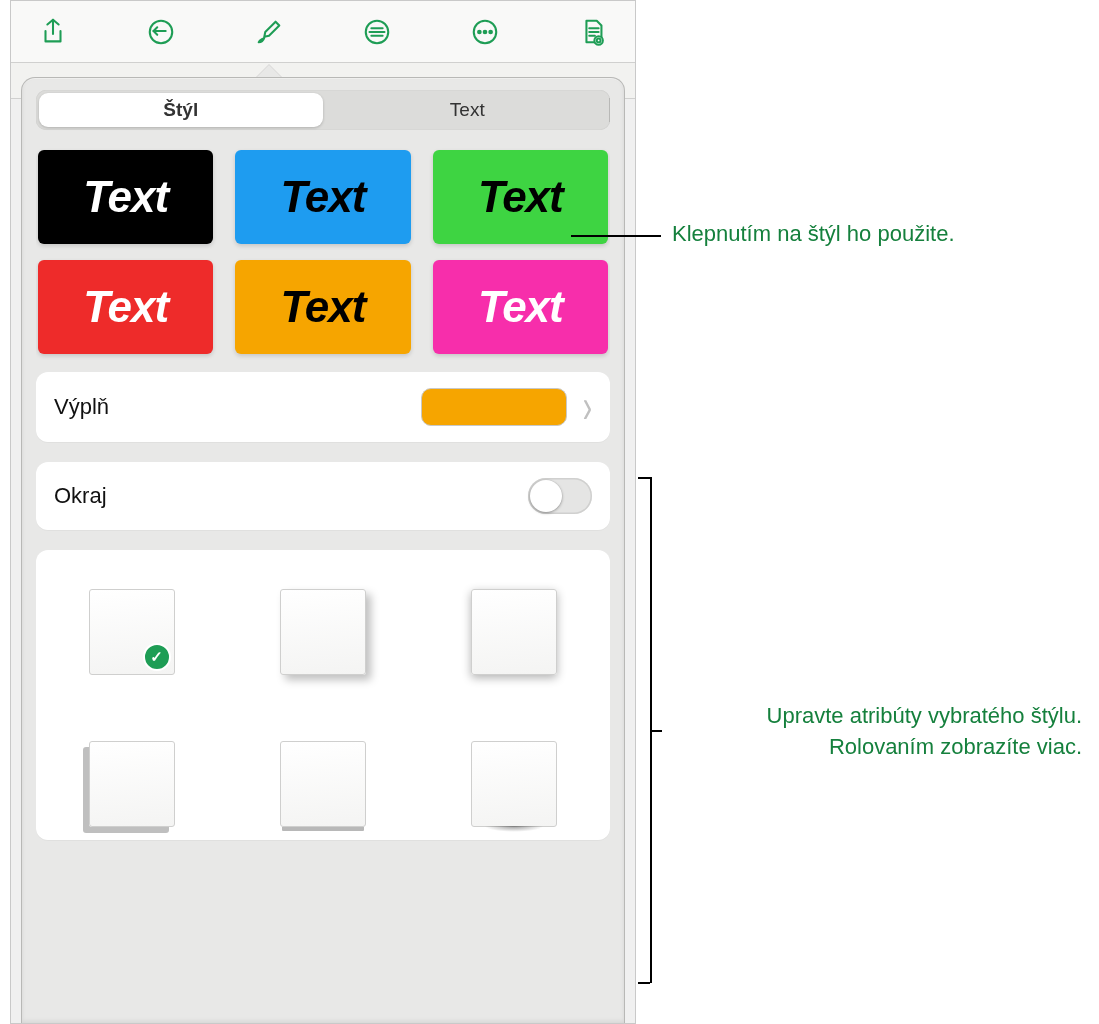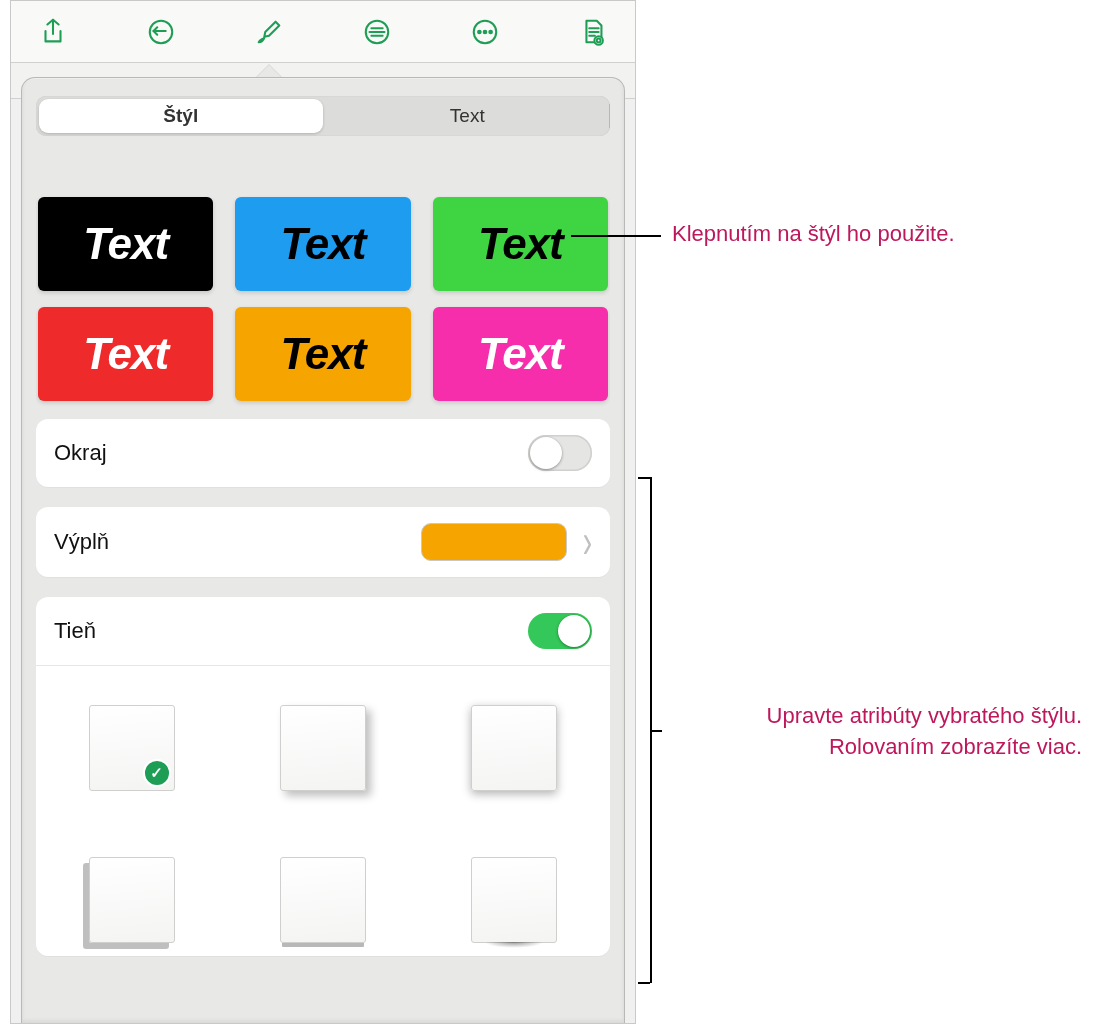--- a/index.html
+++ b/index.html
@@ -67,25 +67,24 @@
     position: absolute;
     top: 76px;
     bottom: 0;
     left: 10px;
     right: 10px;
     background: #e8e8e7;
     border-radius: 14px 14px 0 0;
     border: 1px solid #b8b8b6;
     border-bottom: none;
     box-shadow: 0 -2px 4px rgba(0,0,0,0.08) inset, 0 1px 0 rgba(255,255,255,0.4) inset;
-    padding: 18px 14px 0 14px;
+    padding: 12px 14px 0 14px;
     box-sizing: border-box;
     display: flex;
     flex-direction: column;
-    gap: 41px;
   }
 
   .seg {
     display: flex;
     height: 40px;
     background: #dcdcda;
     border-radius: 10px;
     box-shadow: inset 0 0 1px rgba(0,0,0,0.2);
   }
   .seg-item {
@@ -201,21 +200,21 @@
     border: 2px solid #fff;
     display:flex; align-items:center; justify-content:center;
     color:#fff; font-size:15px; font-weight:700;
   }
 
   
   .callout {
     position: absolute;
     font-size: 22px;
     line-height: 1.4;
-    color: #be185d;
+    color: #15803d;
   }
   .callout-line {
     position:absolute;
     background:#000;
   }
 </style>
 </head>
 <body>
 
 <div class="frame">
@@ -282,48 +281,42 @@
 
     <div class="scroll">
 
       <div class="swatch-grid">
         <div class="swatch" style="background:#000;color:#fff">Text</div>
         <div class="swatch" style="background:#1e9cf0;color:#000">Text</div>
         <div class="swatch" style="background:#3ed442;color:#000">Text</div>
         <div class="swatch" style="background:#ee2b2a;color:#fff">Text</div>
         <div class="swatch" style="background:#f6a500;color:#000">Text</div>
         <div class="swatch" style="background:#f72eab;color:#fff">Text</div>
-      </div>
-
-      <div class="card">
-        <div class="row">
-          <div class="row-label">Okraj</div>
-          <div class="toggle">
-              <div class="knob"></div>
-            </div>
-        </div>
       </div>
 
       <div class="card">
         <div class="row">
           <div class="row-label">Výplň</div>
           <div class="row-right">
             <div class="fill-pill" style="background:#f6a500"></div>
             <span class="chev">›</span>
           </div>
         </div>
       </div>
 
       <div class="card">
         <div class="row">
-          <div class="row-label">Tieň</div>
-          <div class="toggle on">
+          <div class="row-label">Okraj</div>
+          <div class="toggle">
               <div class="knob"></div>
             </div>
         </div>
+      </div>
+
+      <div class="card">
         <div class="shadow-grid">
           <div class="shadow-cell s1">
             <div class="sq">
                 <div class="check">✓</div>
               </div>
           </div>
           <div class="shadow-cell s2">
               <div class="sq"></div>
             </div>
           <div class="shadow-cell s3">

